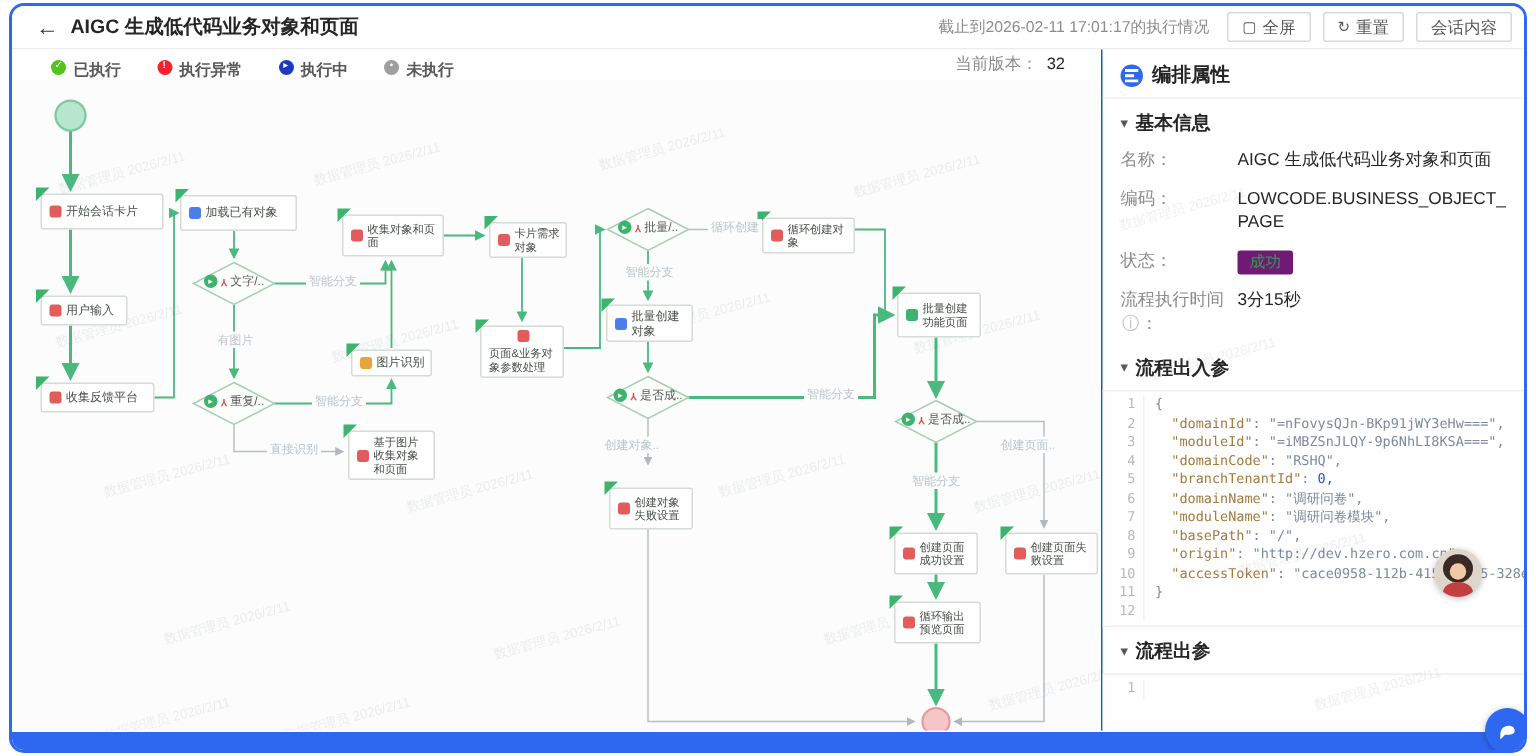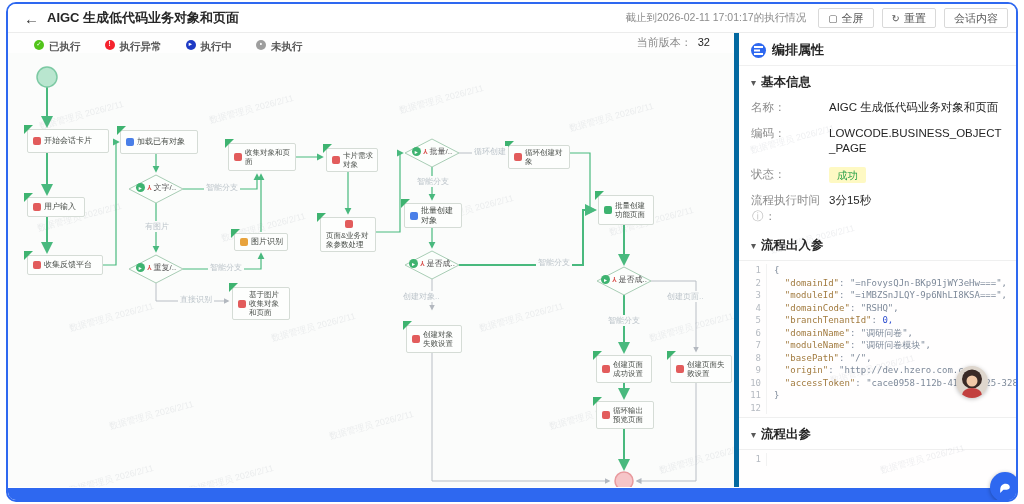--- a/index.html
+++ b/index.html
@@ -33,31 +33,31 @@
   .node.small .txt{font-size:7.5px;}
   .nflag{position:absolute;left:-4px;top:-5px;width:0;height:0;border-top:9px solid #3eb370;border-right:9px solid transparent;}
   .nicon{width:8px;height:8px;border-radius:2px;flex:0 0 auto;}
   .dlabel{position:absolute;display:flex;align-items:center;justify-content:center;gap:2px;cursor:pointer;}
   .dgo{width:9px;height:9px;border-radius:50%;background:#3eb370;color:#fff;font-size:6px;display:inline-flex;align-items:center;justify-content:center;line-height:1;}
   .fork{color:#d9534f;font-size:7px;font-weight:bold;display:inline-block;transform:rotate(180deg);line-height:1;}
   .dtext{font-size:8px;color:#555;}
   .elabel{position:absolute;font-size:8px;color:#bdc5cb;background:#fbfcfb;padding:0 2px;white-space:nowrap;}
   .wm{position:absolute;font-size:9px;color:rgba(120,130,145,0.13);transform:rotate(-15deg);white-space:nowrap;pointer-events:none;}
   
-  .panel{width:282px;border-left:5px solid #0369a1;background:#fff;position:relative;box-sizing:border-box;overflow:hidden;}
+  .panel{width:282px;border-left:1px solid #0369a1;background:#fff;position:relative;box-sizing:border-box;overflow:hidden;}
   .ptitle{display:flex;align-items:center;gap:6px;padding:8px 12px 6px 12px;border-bottom:1px solid #f0f0f0;}
   .pticon{width:15px;height:15px;border-radius:50%;background:#2e68f0;display:inline-flex;align-items:center;justify-content:center;}
   .pticon svg{display:block;}
   .ptxt{font-size:13px;font-weight:bold;color:#262626;}
   .psec-h{display:flex;align-items:center;gap:5px;padding:8px 12px 4px 12px;font-size:12.5px;font-weight:bold;color:#262626;cursor:pointer;}
   .caret{font-size:10px;color:#595959;}
   .prow{display:flex;padding:5px 12px;font-size:11.5px;line-height:1.35;}
   .plabel{width:78px;flex:0 0 auto;color:#8c8c8c;}
   .pvalue{color:#262626;word-break:break-all;}
-  .badge{display:inline-block;background:#fef9c3;color:#2ca24c;font-size:10.5px;padding:1px 8px;border-radius:2px;}
+  .badge{display:inline-block;background:#701a75;color:#2ca24c;font-size:10.5px;padding:1px 8px;border-radius:2px;}
   .iinfo{color:#bfbfbf;margin:0 1px;}
   .codeblock{border-top:1px solid #efefef;border-bottom:1px solid #efefef;background:#fffefe;
     font-family:"DejaVu Sans Mono",monospace;font-size:9px;padding:3px 0;margin-top:2px;}
   .cl{display:flex;height:12.5px;line-height:12.5px;}
   .ln{width:22px;flex:0 0 auto;text-align:right;padding-right:5px;color:#b5bac1;border-right:1px solid #f2f2f2;margin-right:7px;}
   .cc{white-space:pre;color:#7e8a9a;}
   .ck{color:#a27b3f;}
   .cn{color:#2e4fd0;}
   
   .bottombar{position:absolute;left:0;bottom:0;width:100%;height:12px;background:#2e68f0;border-radius:0 0 7px 7px;}

